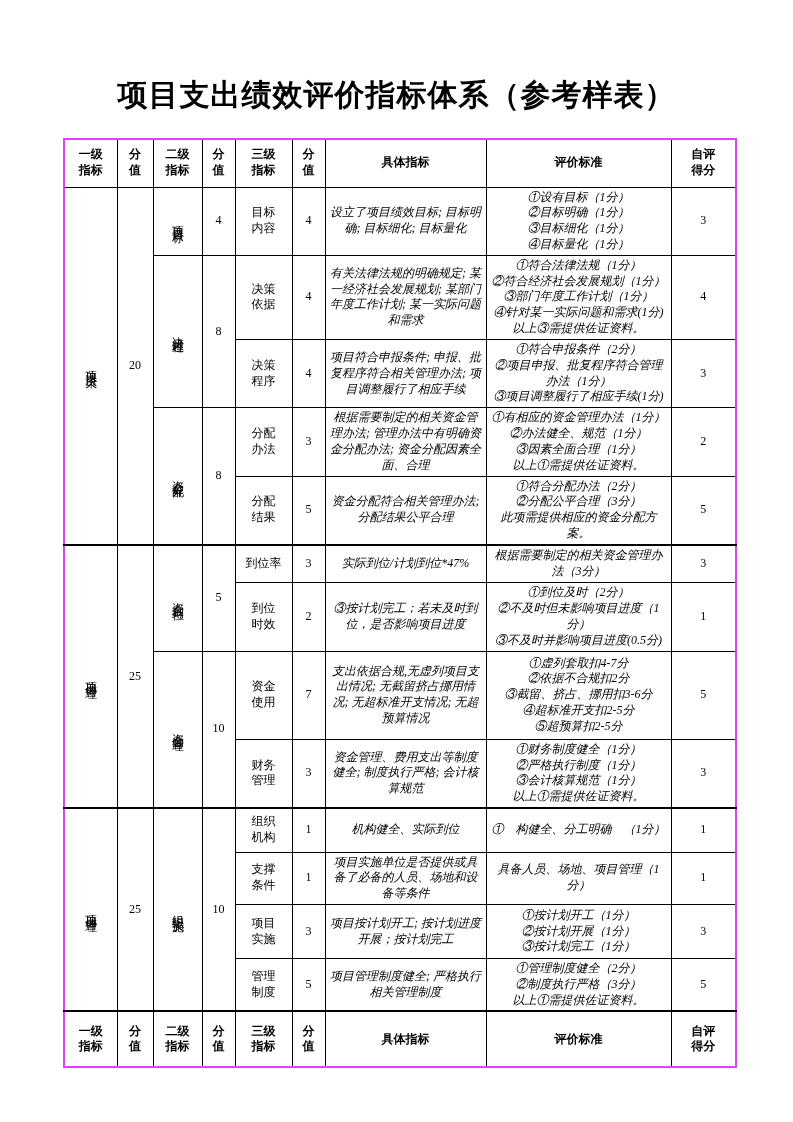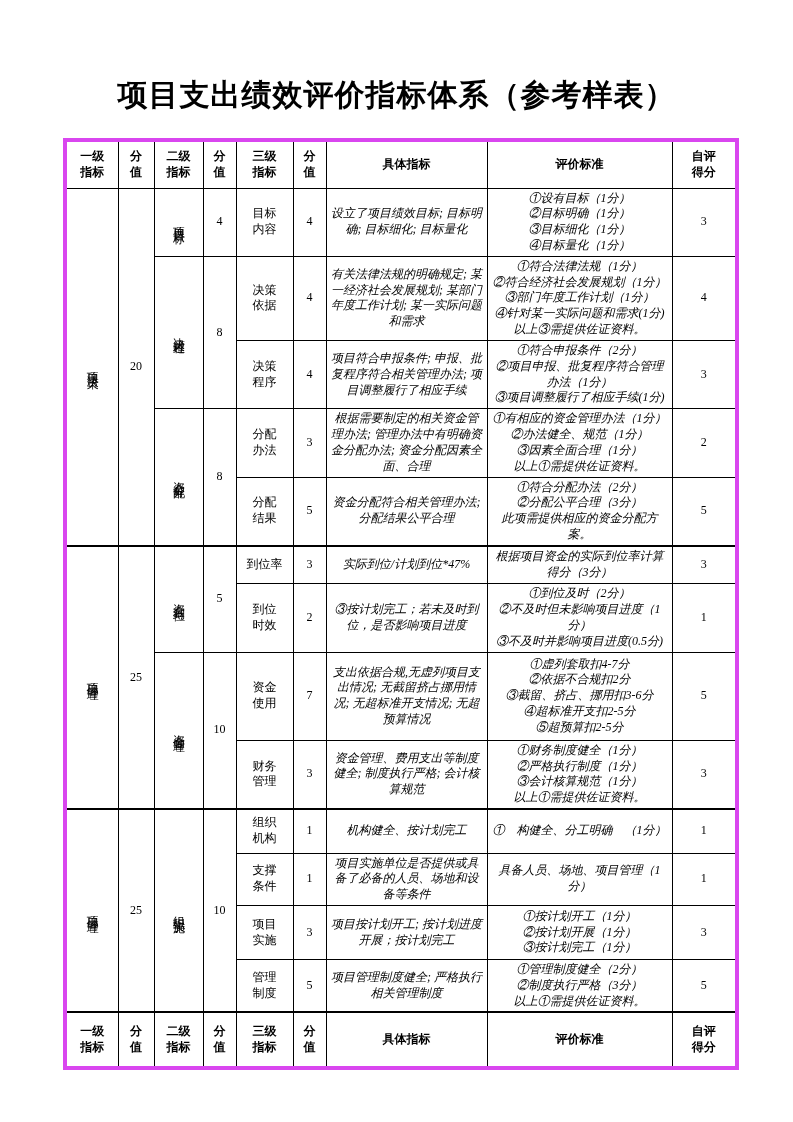--- a/index.html
+++ b/index.html
@@ -14,21 +14,21 @@
     font-weight:bold;
     letter-spacing:1px;
     padding-top:75px;
     margin:0 0 22px 0;
   }
   table.grid{
     border-collapse:collapse;
     table-layout:fixed;
     margin-left:63px;
     width:672px;
-    border:4px solid #d946ef;
+    border:2px solid #d946ef;
   }
   table.grid td{
     border:1px solid #000;
     font-size:12px;
     line-height:1.32;
     vertical-align:middle;
     text-align:center;
     padding:2px 3px;
     white-space:pre-line;
     overflow:hidden;
@@ -151,21 +151,21 @@
   </tr>
 
   <tr class="section-start" style="height:38px">
     <td rowspan="4"><span class="vert">项目管理</span></td>
     <td rowspan="4">25</td>
     <td rowspan="2"><span class="vert">资金到位</span></td>
     <td rowspan="2">5</td>
     <td>到位率</td>
     <td>3</td>
     <td class="txt">实际到位/计划到位*47%</td>
-    <td class="txt">根据项目资金的实际到位率计算得分（3分）</td>
+    <td class="txt">根据需要制定的相关资金管理办法（3分）</td>
     <td>3</td>
   </tr>
   <tr style="height:54px">
     <td>到位
 时效</td>
     <td>2</td>
     <td class="txt">③按计划完工；若未及时到位，是否影响项目进度</td>
     <td class="txt">①到位及时（2分）
 ②不及时但未影响项目进度（1分）
 ③不及时并影响项目进度(0.5分)</td>
@@ -198,21 +198,21 @@
   </tr>
 
   <tr class="section-start" style="height:44px">
     <td rowspan="4"><span class="vert">项目管理</span></td>
     <td rowspan="4">25</td>
     <td rowspan="4"><span class="vert">组织实施</span></td>
     <td rowspan="4">10</td>
     <td>组织
 机构</td>
     <td>1</td>
-    <td class="txt">机构健全、按计划完工</td>
+    <td class="txt">机构健全、实际到位</td>
     <td class="txt">①　构健全、分工明确　（1分）</td>
     <td>1</td>
   </tr>
   <tr style="height:48px">
     <td>支撑
 条件</td>
     <td>1</td>
     <td class="txt">项目实施单位是否提供或具备了必备的人员、场地和设备等条件</td>
     <td class="txt">具备人员、场地、项目管理（1分）</td>
     <td>1</td>

